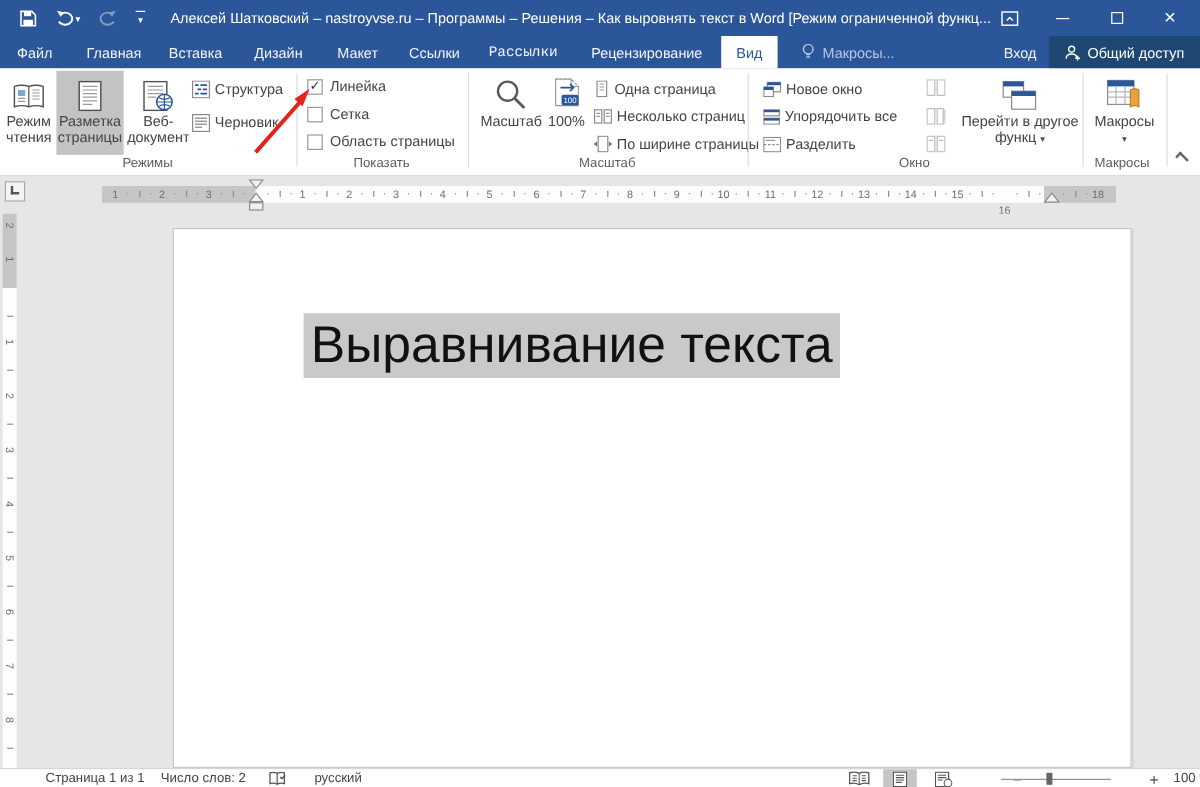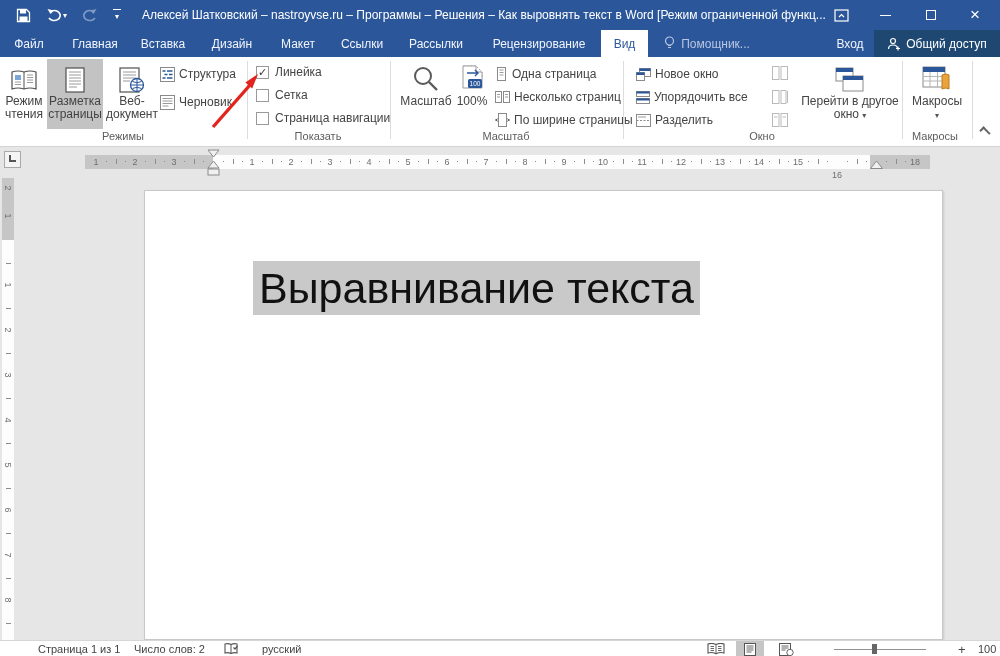--- a/index.html
+++ b/index.html
@@ -116,31 +116,31 @@
     <div class="winctl" style="left:960px;font-size:17px;">×</div>
   </div>
 
   <div class="tabrow">
     <div class="tab" style="left:6px;width:46px;">Файл</div>
     <div class="tab" style="left:60px;width:70px;">Главная</div>
     <div class="tab" style="left:132px;width:62px;">Вставка</div>
     <div class="tab" style="left:202px;width:60px;">Дизайн</div>
     <div class="tab" style="left:270px;width:56px;">Макет</div>
     <div class="tab" style="left:332px;width:60px;">Ссылки</div>
-    <div class="tab" style="left:398px;width:76px;">Рассылки</div>
+    <div class="tab" style="left:398px;width:76px;font-family:Liberation Mono, monospace;">Рассылки</div>
     <div class="tab" style="left:482px;width:114px;">Рецензирование</div>
     <div class="tab active" style="left:601px;width:47px;">Вид</div>
     <div class="tab dim" style="left:652px;width:110px;">
       <span style="margin-right:6px;">
         <svg width="11" height="15" viewBox="0 0 11 15">
             <circle cx="5.5" cy="5" r="4" fill="none" stroke="#b9c6e2" stroke-width="1.2"></circle>
             <path d="M4 9.5h3M4 11.5h3" stroke="#b9c6e2" stroke-width="1.2"></path>
           </svg>
       </span>
-      <span>Помощник...</span>
+      <span>Макросы...</span>
     </div>
     <div class="tab" style="left:828px;width:44px;">Вход</div>
     <div class="share-btn" style="left:874px;width:126px;">
       <span>
         <svg width="14" height="14" viewBox="0 0 14 14">
             <circle cx="6" cy="4" r="2.5" fill="none" stroke="#fff" stroke-width="1.2"></circle>
             <path d="M1.5 12 C1.5 9 4 8 6 8 C8 8 10.5 9 10.5 12" fill="none" stroke="#fff" stroke-width="1.2"></path>
             <path d="M11 9.5v4M9 11.5h4" stroke="#fff" stroke-width="1.2"></path>
           </svg>
       </span>
@@ -205,21 +205,21 @@
     <div class="chk-row" style="left:256px;top:7px;">
       <span class="chk-box">✓</span>
       <span>Линейка</span>
     </div>
     <div class="chk-row" style="left:256px;top:30px;">
       <span class="chk-box"></span>
       <span>Сетка</span>
     </div>
     <div class="chk-row" style="left:256px;top:53px;">
       <span class="chk-box"></span>
-      <span>Страница навигации</span>
+      <span>Область страницы</span>
     </div>
     <div class="grp-label" style="left:258px;width:120px;">Показать</div>
     <div class="rib-sep" style="left:390px;"></div>
 
     <div class="bigbtn" style="left:394px;width:64px;">
       <div class="ic">
         <svg width="28" height="28" viewBox="0 0 28 28">
             <circle cx="11" cy="11" r="8" fill="none" stroke="#5a5a5a" stroke-width="2"></circle>
             <path d="M17 17 L25 25" stroke="#5a5a5a" stroke-width="2.4"></path>
           </svg>
@@ -323,21 +323,21 @@
     </div>
     <div class="bigbtn" style="left:800px;width:100px;">
       <div class="ic">
         <svg width="30" height="26" viewBox="0 0 30 26">
             <rect x="1" y="1" width="17" height="13" fill="#fff" stroke="#8a8a8a"></rect>
             <rect x="1" y="1" width="17" height="4" fill="#2b579a"></rect>
             <rect x="8" y="9" width="20" height="15" fill="#fff" stroke="#8a8a8a"></rect>
             <rect x="8" y="9" width="20" height="4" fill="#2b579a"></rect>
           </svg>
       </div>
-      <div class="lbl"><span>Перейти в другое окно</span> <span class="drop">▾</span></div>
+      <div class="lbl"><span>Перейти в другое функц</span> <span class="drop">▾</span></div>
     </div>
     <div class="grp-label" style="left:702px;width:120px;">Окно</div>
     <div class="rib-sep" style="left:902px;"></div>
 
     <div class="bigbtn" style="left:906px;width:62px;">
       <div class="ic">
         <svg width="30" height="27" viewBox="0 0 30 27">
             <rect x="1" y="1" width="22" height="20" fill="#fff" stroke="#8a8a8a"></rect>
             <rect x="1" y="1" width="22" height="5" fill="#2b579a"></rect>
             <path d="M1 10.5h22M1 15h22M8 6v15M15.5 6v15" stroke="#b5b5b5"></path>

